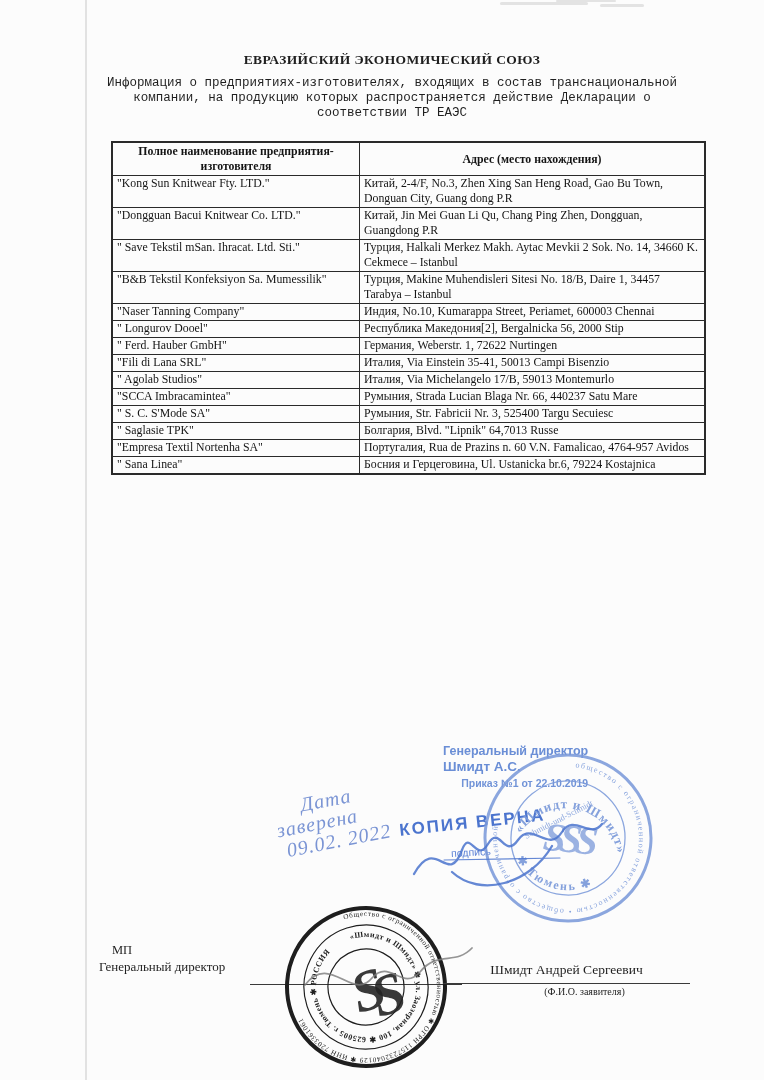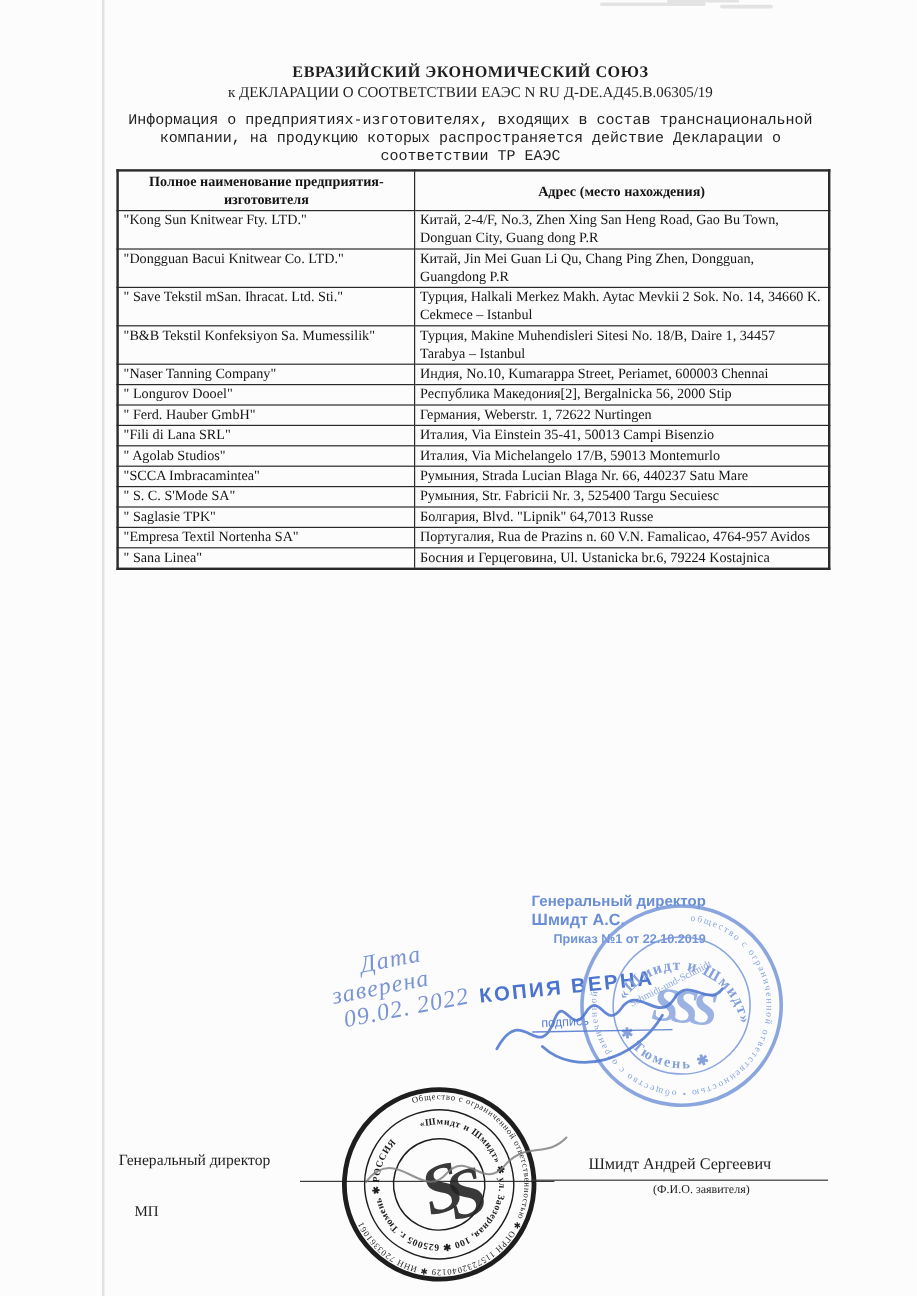--- a/index.html
+++ b/index.html
@@ -11,21 +11,21 @@
   .smudge{position:absolute;background:#aeaeae;opacity:.32;border-radius:2px;}
 
   
   .doc-header{position:absolute;left:90px;top:52px;width:604px;text-align:center;}
   .doc-title{font-size:13.5px;font-weight:bold;letter-spacing:.4px;}
   .doc-subtitle{font-size:12.5px;margin-top:3px;}
   .doc-declaration{font-size:12.5px;margin-top:2px;}
   .doc-description{font-size:12.5px;margin-top:8px;line-height:1.2;font-family:Liberation Mono, monospace;}
 
   
-  .mfg-table{position:absolute;left:97px;top:141px;width:595px;border-collapse:collapse;
+  .mfg-table{position:absolute;left:111px;top:141px;width:595px;border-collapse:collapse;
     font-size:11.8px;line-height:15px;color:#141414;}
   .mfg-table, .mfg-table td, .mfg-table th{border:1.4px solid #2a2a2a;}
   .mfg-table{border-width:2px;}
   .mfg-table th{font-weight:bold;text-align:center;vertical-align:middle;padding:1px 4px;}
   .mfg-table td{vertical-align:top;padding:0 4px 1px 4px;}
   .col-name{width:238px;white-space:pre-wrap;}
 
   
   .blue{color:#6a8ed6;}
   .blue-stamp-text{position:absolute;left:443px;top:743px;line-height:16px;
@@ -40,21 +40,21 @@
   .blue-seal{position:absolute;left:478px;top:748px;transform:rotate(6deg);}
 
   
   .handnote{position:absolute;left:276px;top:789px;transform:rotate(-11deg);
     font-style:italic;font-size:20px;line-height:21px;color:#7a94d4;letter-spacing:1px;}
   .hn-1{margin-left:28px;}
   .hn-3{margin-left:6px;}
 
   
   .footer-label{position:absolute;left:99px;top:959px;font-size:13px;}
-  .mp-mark{position:absolute;left:112px;top:1002px;font-size:12.5px;}
+  .mp-mark{position:absolute;left:112px;top:943px;font-size:12.5px;}
   .black-seal{position:absolute;left:281px;top:902px;transform:rotate(-18deg);}
   .sig-line-left{position:absolute;left:250px;top:984px;width:212px;border-top:1.5px solid #3a3a3a;}
   .name-block{position:absolute;left:443px;top:962px;width:247px;text-align:center;}
   .applicant-name{font-size:13.5px;}
   .name-line{border-top:1.5px solid #3a3a3a;margin-top:5px;}
   .name-caption{font-size:10px;margin-top:2px;padding-left:36px;}
 
   .overlay{position:absolute;left:0;top:0;pointer-events:none;}
 </style>
 </head>
@@ -62,21 +62,20 @@
 
 <div class="page">
 
   <div class="scan-edge"></div>
   <div class="smudge" style="left:500px;top:2px;width:88px;height:3px;"></div>
   <div class="smudge" style="left:556px;top:0;width:60px;height:2px;"></div>
   <div class="smudge" style="left:600px;top:4px;width:44px;height:3px;"></div>
 
   <div class="doc-header">
     <div class="doc-title">ЕВРАЗИЙСКИЙ ЭКОНОМИЧЕСКИЙ СОЮЗ</div>
-    <div class="doc-declaration">к ДЕКЛАРАЦИИ О СООТВЕТСТВИИ ЕАЭС N RU Д-DE.АД45.В.06305/19</div>
     <div class="doc-description">Информация о предприятиях-изготовителях, входящих в состав транснациональной компании, на продукцию которых распространяется действие Декларации о соответствии ТР ЕАЭС</div>
   </div>
 
   <table class="mfg-table">
     <tbody>
         <tr>
       <th class="col-name">Полное наименование предприятия-изготовителя</th>
       <th>Адрес (место нахождения)</th>
     </tr>
     <tr>

